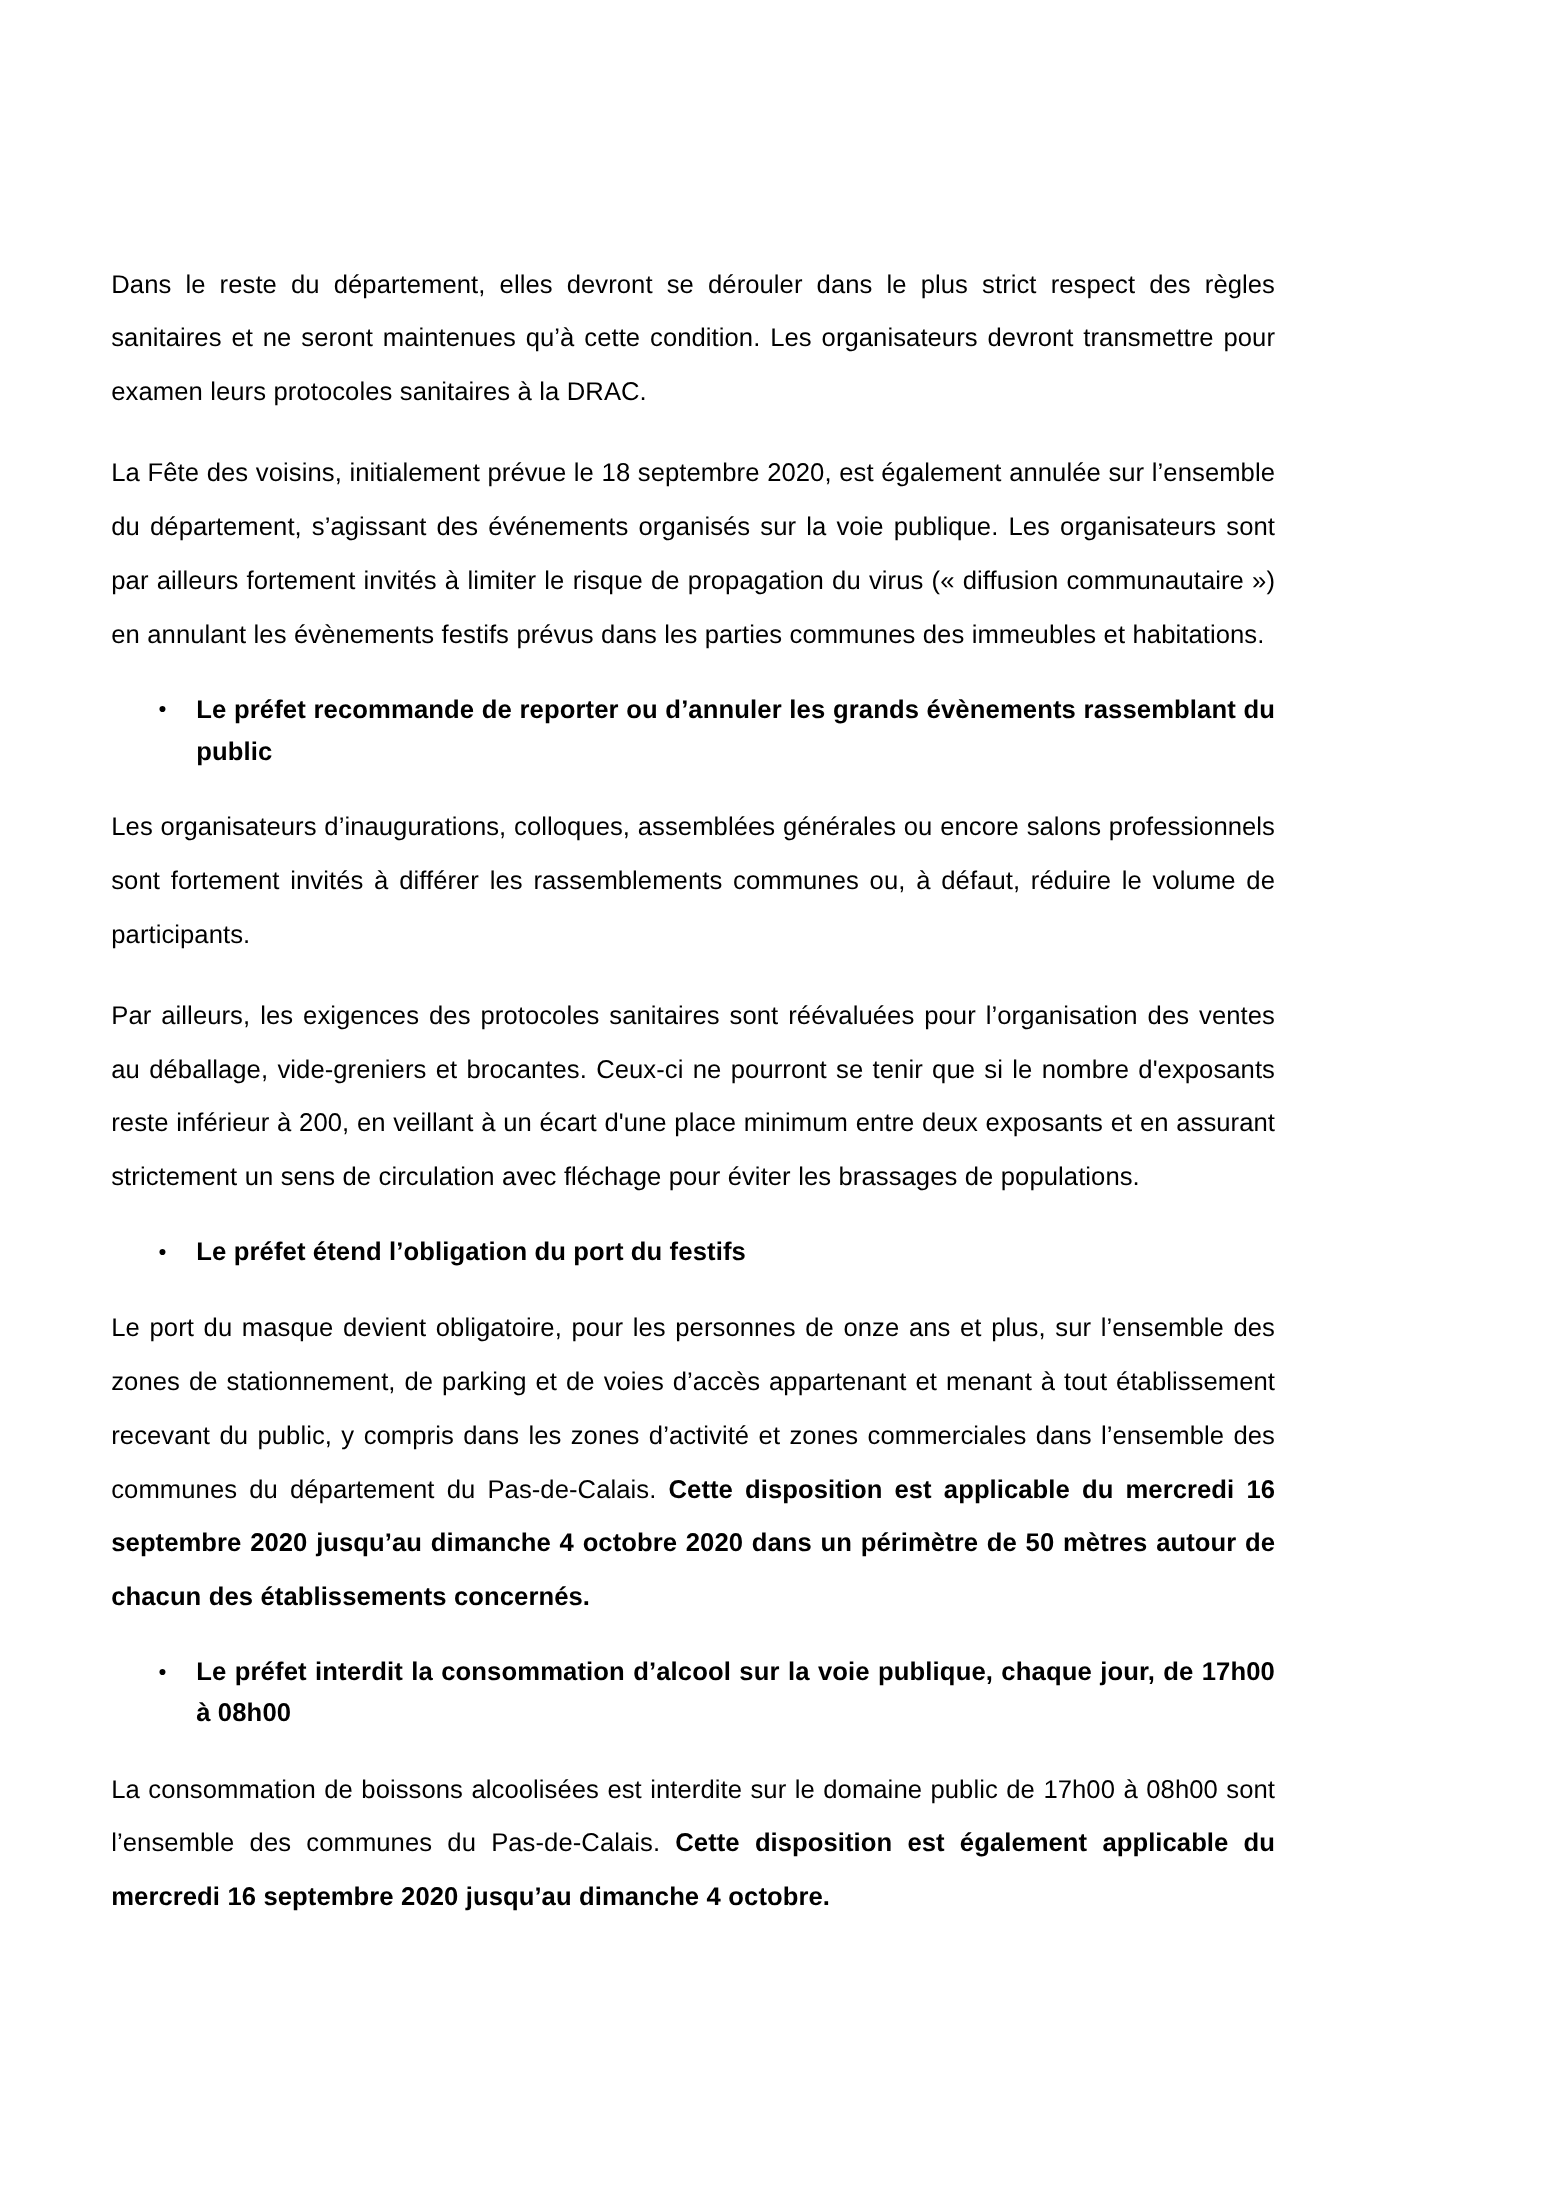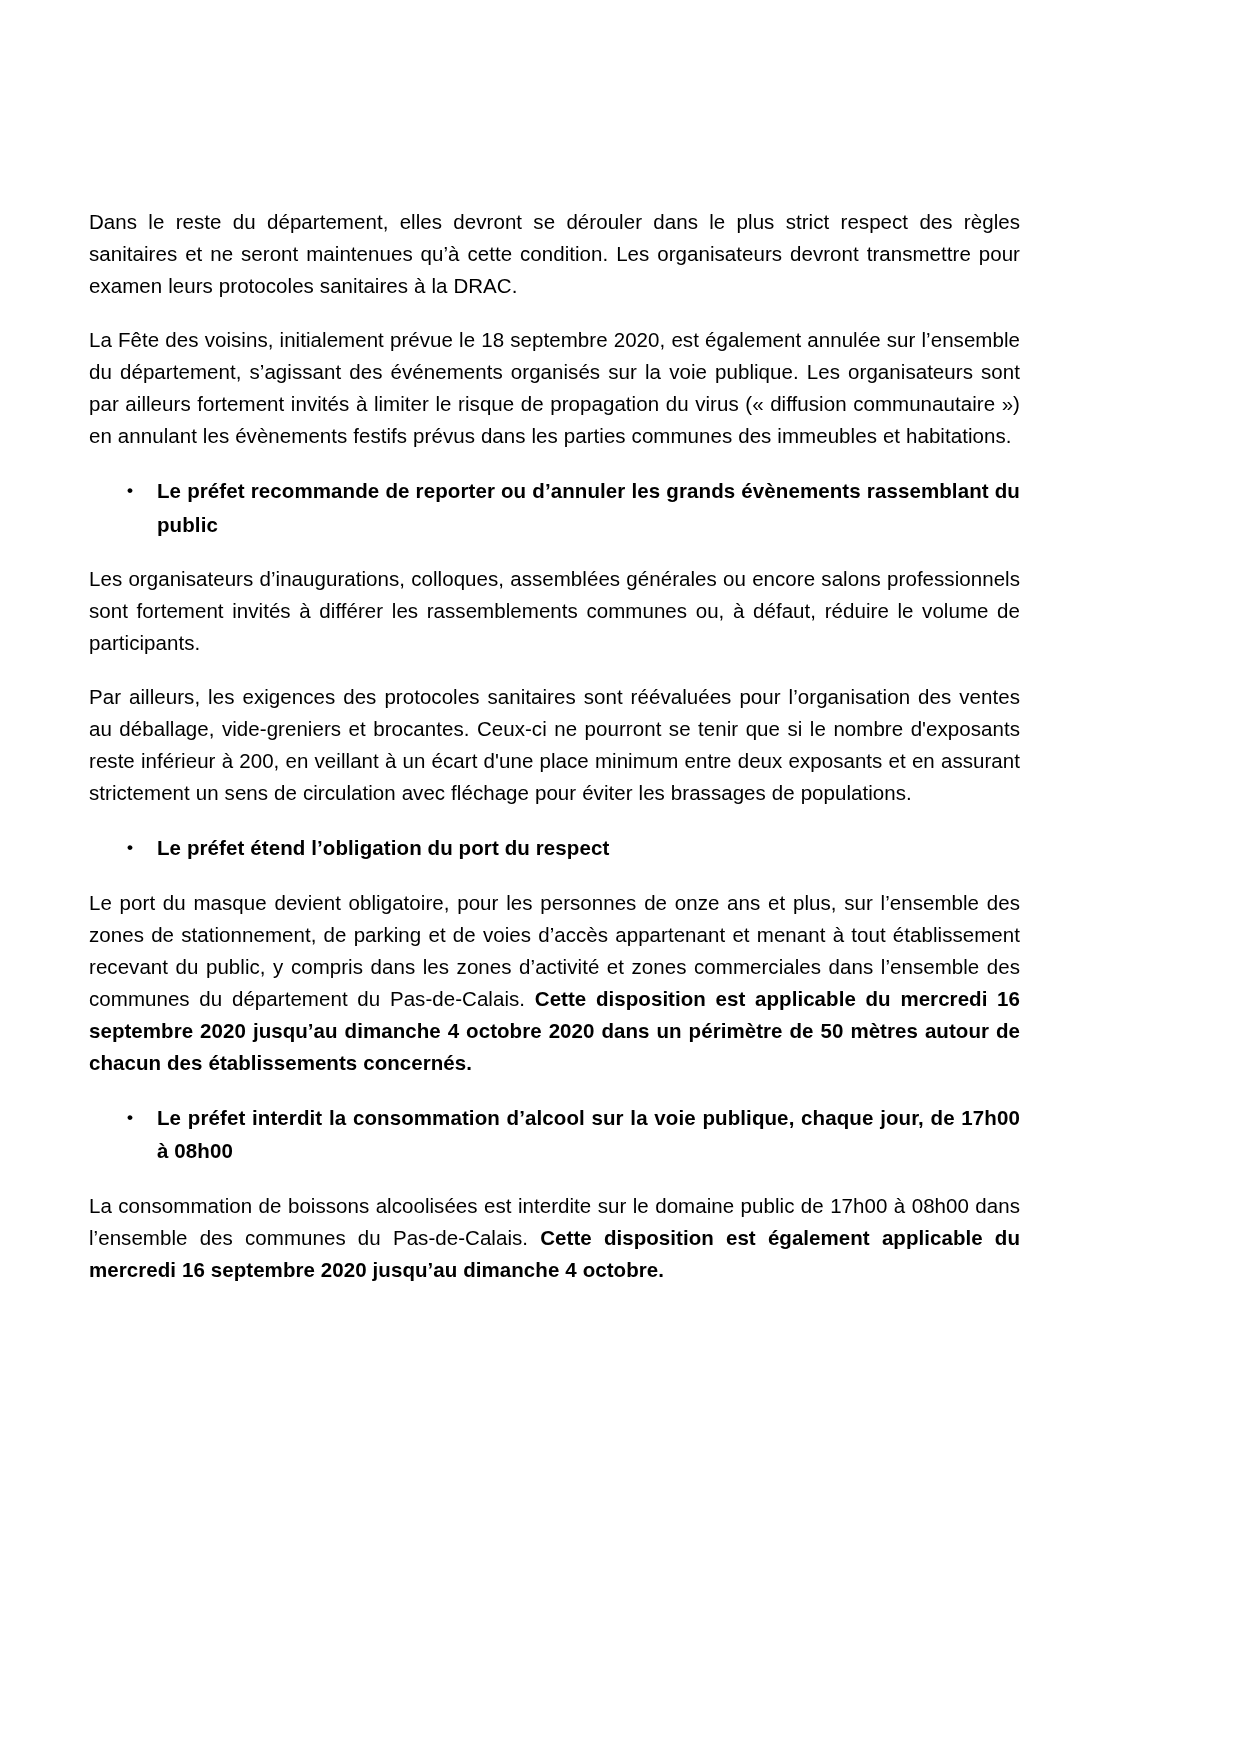--- a/index.html
+++ b/index.html
@@ -24,21 +24,21 @@
   .content {
     position: absolute;
     left: 89px;
     top: 206px;
     width: 931px;
   }
 
   p.para {
     margin: 0 0 22px 0;
     font-size: 20.5px;
-    line-height: 32px;
+    line-height: 43px;
     text-align: justify;
     text-justify: inter-word;
     letter-spacing: 0.05px;
     word-spacing: 0.2px;
     color: #000000;
   }
 
   p.para:last-child {
     margin-bottom: 0;
   }
@@ -102,33 +102,33 @@
       </li>
     </ul>
 
     <p class="para block">Les organisateurs d’inaugurations, colloques, assemblées générales ou encore salons professionnels sont fortement invités à différer les rassemblements communes ou, à défaut, réduire le volume de participants.</p>
 
     <p class="para block">Par ailleurs, les exigences des protocoles sanitaires sont réévaluées pour l’organisation des ventes au déballage, vide-greniers et brocantes. Ceux-ci ne pourront se tenir que si le nombre d'exposants reste inférieur à 200, en veillant à un écart d'une place minimum entre deux exposants et en assurant strictement un sens de circulation avec fléchage pour éviter les brassages de populations.</p>
 
     <ul class="bullets block">
       <li class="bullet">
         <span class="bullet-dot">•</span>
-        <span>Le préfet étend l’obligation du port du respect</span>
+        <span>Le préfet étend l’obligation du port du festifs</span>
       </li>
     </ul>
 
     <p class="para block">
       <span>Le port du masque devient obligatoire, pour les personnes de onze ans et plus, sur l’ensemble des zones de stationnement, de parking et de voies d’accès appartenant et menant à tout établissement recevant du public, y compris dans les zones d’activité et zones commerciales dans l’ensemble des communes du département du Pas-de-Calais. </span><b>Cette disposition est applicable du mercredi 16 septembre 2020 jusqu’au dimanche 4 octobre 2020 dans un périmètre de 50 mètres autour de chacun des établissements concernés.</b>
     </p>
 
     <ul class="bullets block">
       <li class="bullet">
         <span class="bullet-dot">•</span>
         <span>Le préfet interdit la consommation d’alcool sur la voie publique, chaque jour, de 17h00 à 08h00</span>
       </li>
     </ul>
 
     <p class="para block">
-      <span>La consommation de boissons alcoolisées est interdite sur le domaine public de 17h00 à 08h00 dans l’ensemble des communes du Pas-de-Calais. </span><b>Cette disposition est également applicable du mercredi 16 septembre 2020 jusqu’au dimanche 4 octobre.</b>
+      <span>La consommation de boissons alcoolisées est interdite sur le domaine public de 17h00 à 08h00 sont l’ensemble des communes du Pas-de-Calais. </span><b>Cette disposition est également applicable du mercredi 16 septembre 2020 jusqu’au dimanche 4 octobre.</b>
     </p>
 
   </div>
 </div>
 
 </body></html>

